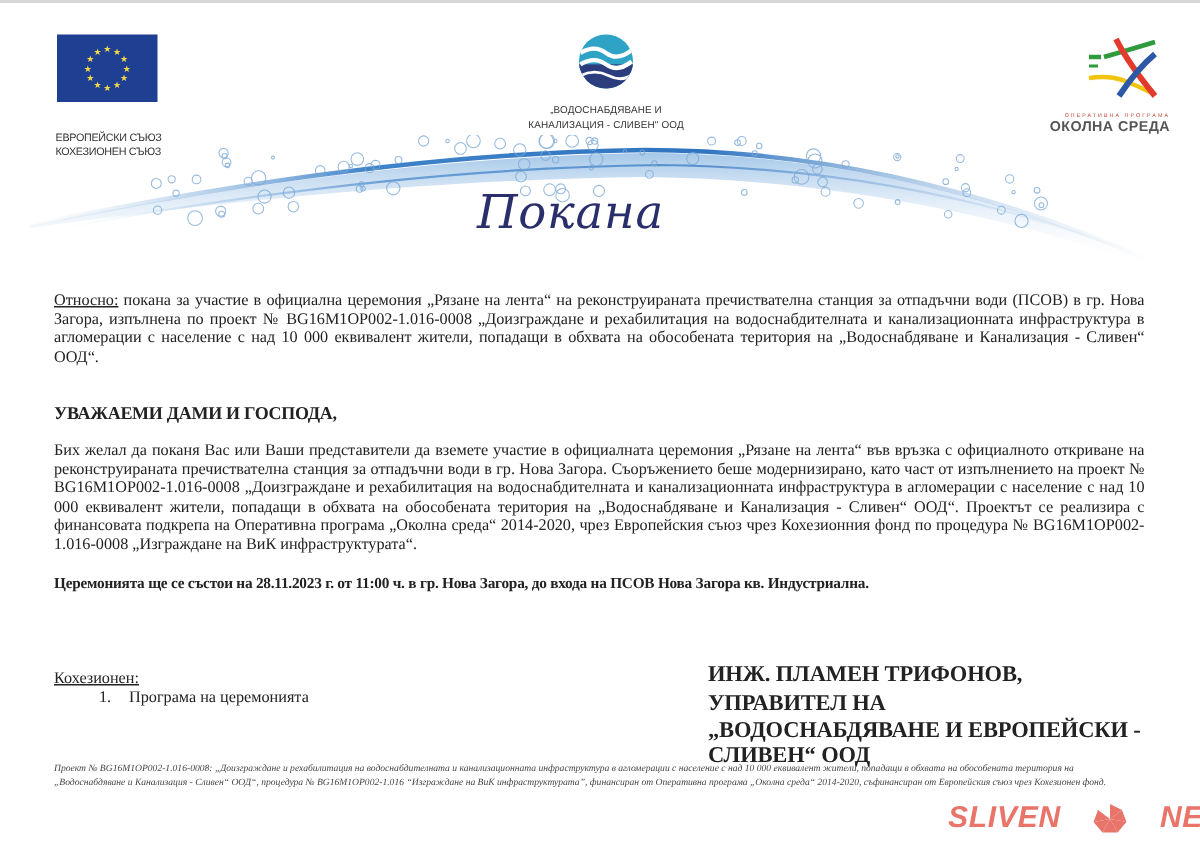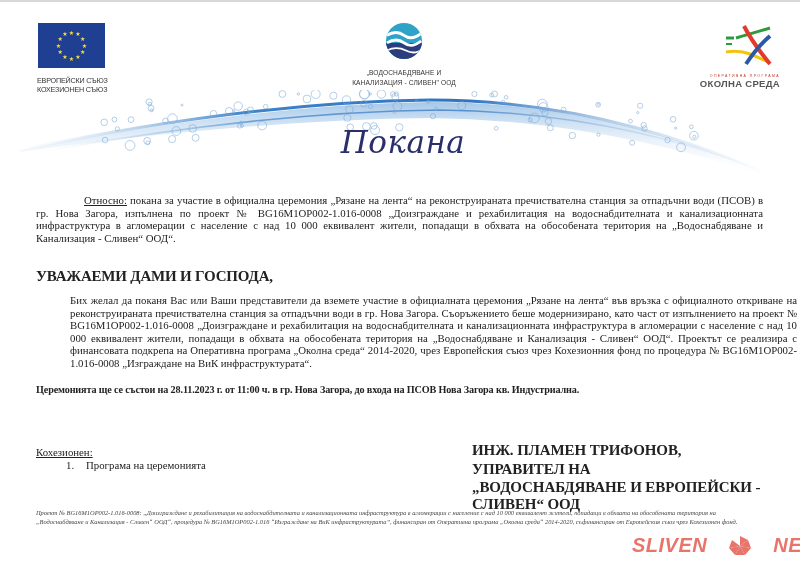--- a/index.html
+++ b/index.html
@@ -3,39 +3,39 @@
 <meta charset="utf-8">
 <style>
   * { margin:0; padding:0; box-sizing:border-box; }
   html, body { width:800px; height:565px; background:#fff; overflow:hidden; }
   body { position:relative; font-family:"Liberation Serif", serif; color:#222; }
   .topline { position:absolute; left:0; top:0; width:800px; height:2px; background:#d8d8d8; }
 
   .eu-logo { position:absolute; left:37px; top:23px; width:72px; }
   .eu-flag { width:67px; height:45px; background:#1f3f93; position:relative; margin-left:1px; }
   .eu-flag svg { position:absolute; left:0; top:0; }
-  .eu-text { font-family:"Liberation Sans", sans-serif; font-size:7.2px; color:#333; line-height:9px; margin-top:8px; letter-spacing:-0.2px; }
+  .eu-text { font-family:"Liberation Sans", sans-serif; font-size:7.2px; color:#333; line-height:9px; margin-top:19px; letter-spacing:-0.2px; }
 
   .vik-logo { position:absolute; left:334px; top:22px; width:140px; text-align:center; }
   .vik-circle { width:38px; height:38px; margin:0 auto; }
   .vik-text { font-family:"Liberation Sans", sans-serif; font-size:6.6px; color:#333; line-height:10px; margin-top:4px; letter-spacing:0.1px; }
 
   .op-logo { position:absolute; left:670px; top:22px; width:110px; text-align:right; }
   .op-mark { width:60px; height:45px; margin:0 auto; }
   .op-sub { font-family:"Liberation Sans", sans-serif; font-size:3.5px; color:#c0392b; letter-spacing:1.4px; margin-top:3px; }
   .op-title { font-family:"Liberation Sans", sans-serif; font-size:9.5px; font-weight:bold; color:#555; letter-spacing:0.3px; }
 
   .wave { position:absolute; left:0; top:90px; width:800px; height:100px; }
-  .title { position:absolute; left:318px; top:124px; width:170px; text-align:center; font-family:"DejaVu Serif", serif; font-style:italic; font-size:31px; color:#2a2f6b; letter-spacing:0.5px; }
+  .title { position:absolute; left:318px; top:124px; width:170px; text-align:left; font-family:"DejaVu Serif", serif; font-style:italic; font-size:31px; color:#2a2f6b; letter-spacing:0.5px; }
 
   .para { position:absolute; left:36px; width:727px; font-size:10.8px; line-height:12.6px; text-align:justify; }
   .subject { top:194px; }
-  .u { text-decoration:underline;margin-left:48px; }
-  .greeting { position:absolute; left:36px; top:268px; font-size:15px; font-weight:bold; letter-spacing:-0.2px; }
-  .body-text { top:294px;margin-left:34px; }
+  .u { text-decoration:underline; }
+  .greeting { position:absolute; left:36px; top:268px; font-size:12px; font-weight:bold; letter-spacing:-0.2px; }
+  .body-text { top:294px; }
   .ceremony { position:absolute; left:36px; top:384px; font-size:10.2px; font-weight:bold; letter-spacing:-0.15px; }
 
   .attach-label { position:absolute; left:36px; top:446px; font-size:10.8px; text-decoration:underline; }
   .attach-item { position:absolute; left:66px; top:459px; font-size:10.8px; }
   .attach-item .num { display:inline-block; width:20px; }
 
   .sign { position:absolute; left:472px; font-size:15px; font-weight:bold; letter-spacing:-0.1px; }
   .sign1 { top:442px; } .sign2 { top:461px;text-align:right; } .sign3 { top:479px; }
 
   .footnote { position:absolute; left:36px; top:509px; width:727px; font-size:6.4px; line-height:8.6px; font-style:italic; color:#444; }

